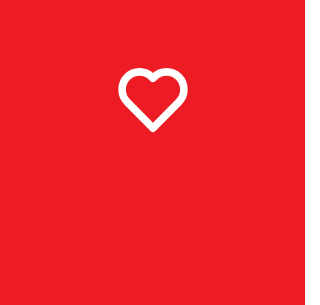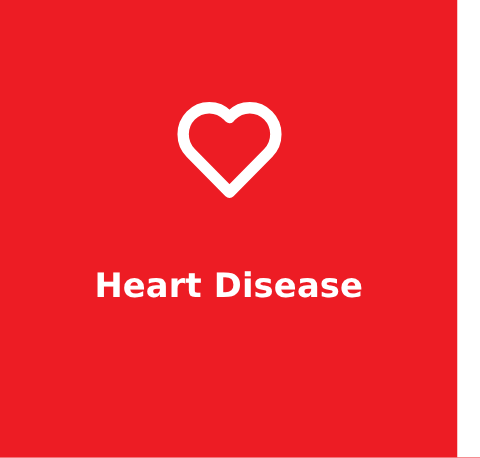--- a/index.html
+++ b/index.html
@@ -67,17 +67,14 @@
 <body>
 
 <div id="card">
 
   <div id="icon-wrap">
     <svg id="heart-icon" viewBox="0 0 72 66" xmlns="http://www.w3.org/2000/svg" aria-hidden="true">
       <path d="M36 61.2 L10.2 35.0 C3.4 28.1 3.4 16.9 10.2 10.0 C17.0 3.1 28.0 3.1 34.8 10.0 L36 11.3 L37.2 10.0 C44.0 3.1 55.0 3.1 61.8 10.0 C68.6 16.9 68.6 28.1 61.8 35.0 Z"></path>
     </svg>
   </div>
 
-  <div id="label-wrap">
-    <div id="label">Heart Disease</div>
-  </div>
 
 </div>
 
 </body></html>

